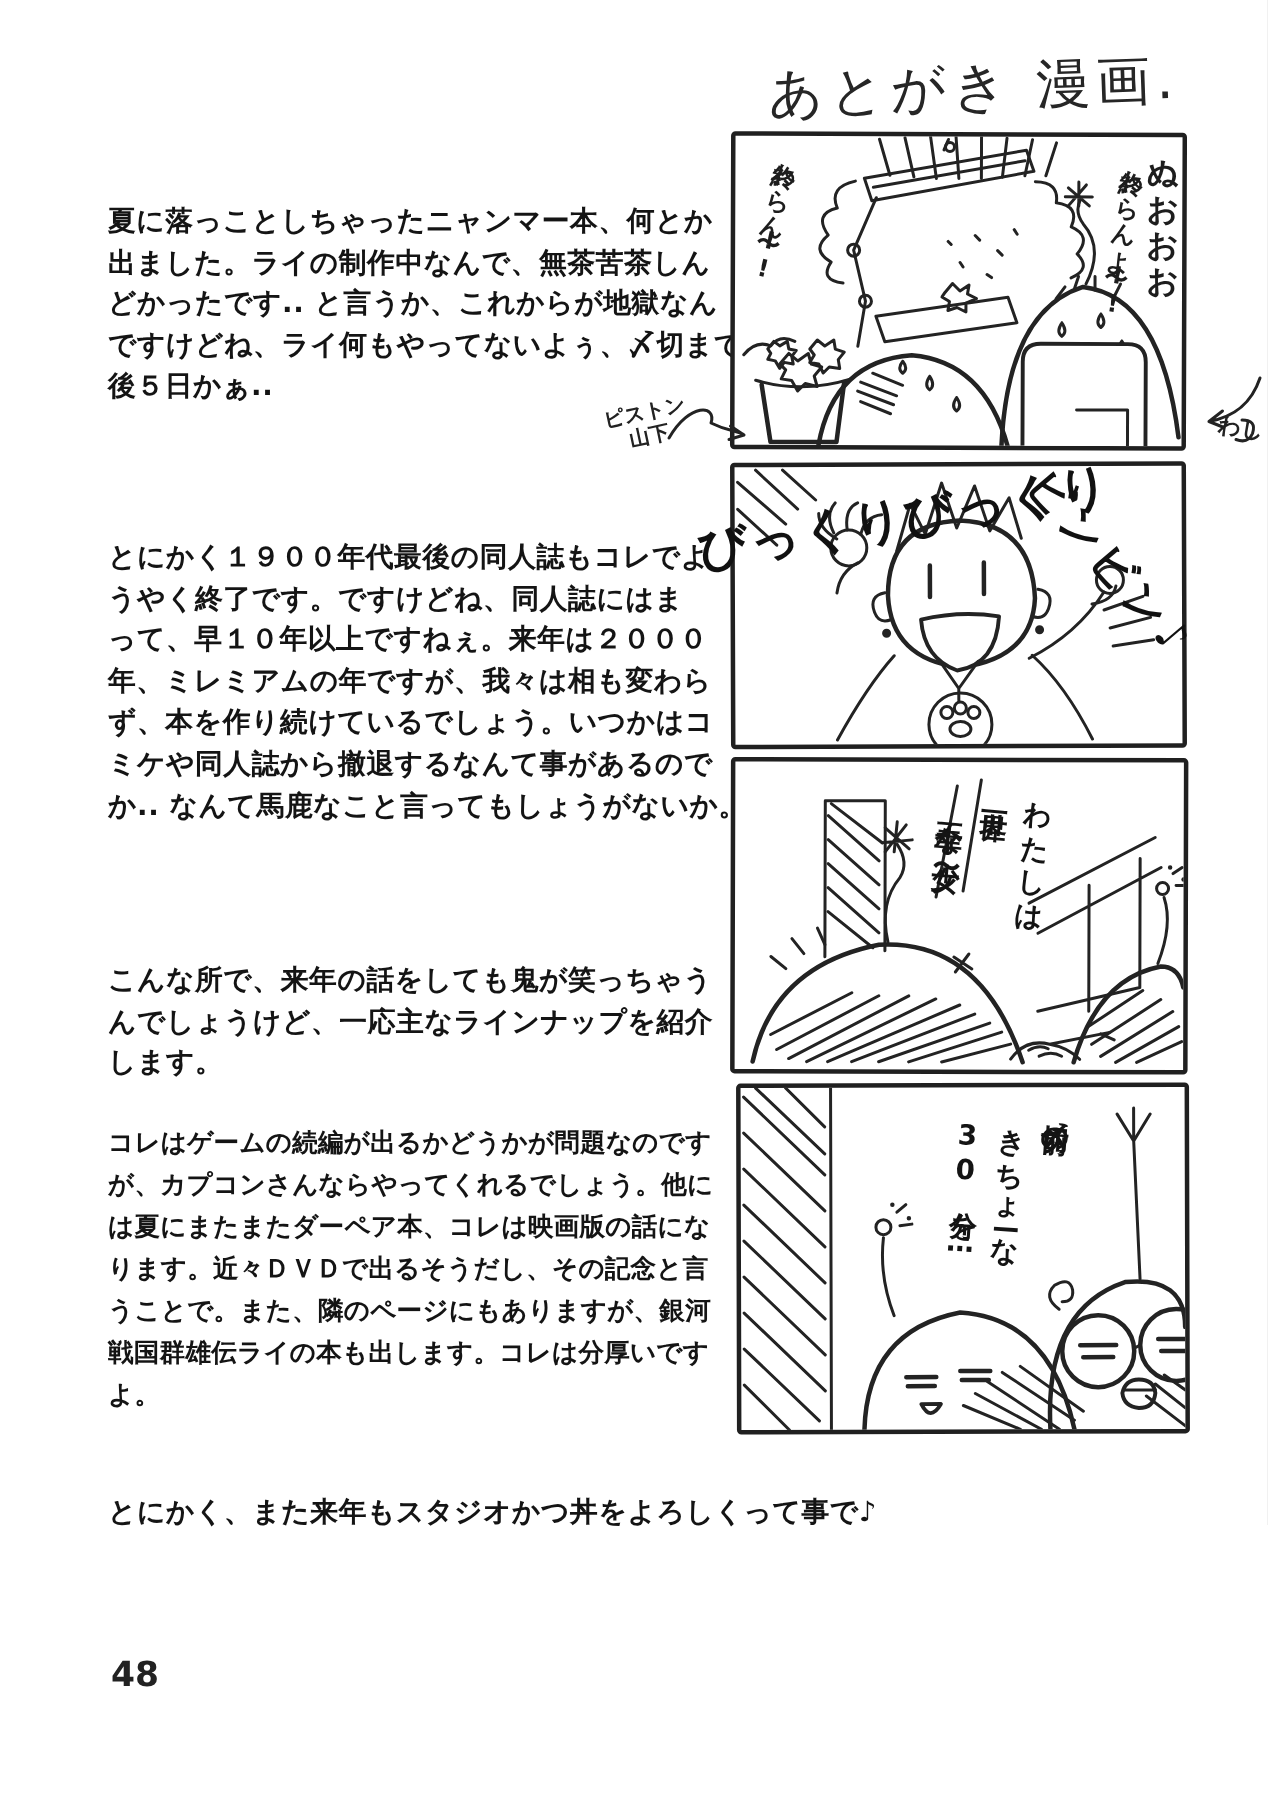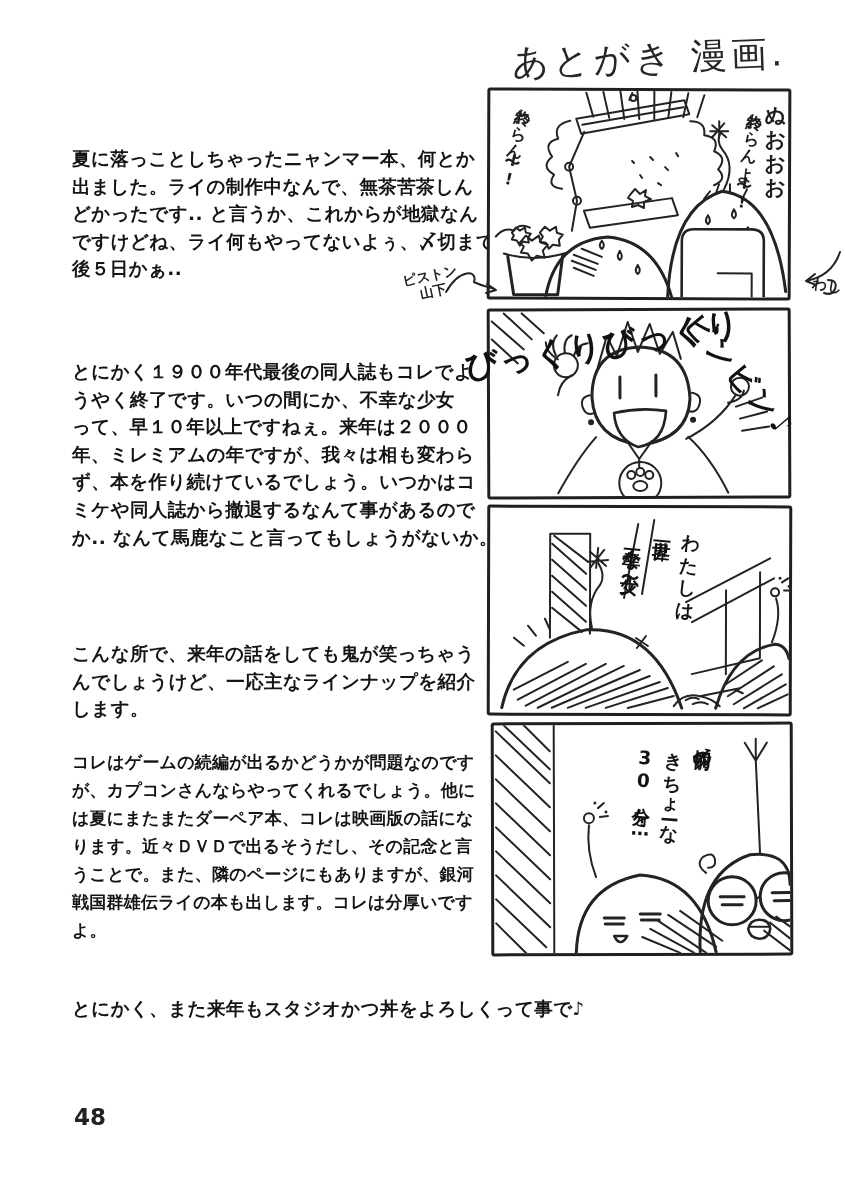--- a/index.html
+++ b/index.html
@@ -31,30 +31,30 @@
   .sfx{position:absolute;font-weight:900;white-space:pre;color:#111;}
   .hand-label{position:absolute;font-weight:600;color:#222;white-space:pre;}
   .hand-label div{line-height:1.15;}
   .arrow-svg{position:absolute;overflow:visible;}
 </style>
 </head>
 <body>
 
 <div class="page">
 
-  <div class="para para-1" style="top:134px;margin-top:11px;">
+  <div class="para para-1" style="top:134px;">
       <div class="tline">夏に落っことしちゃったニャンマー本、何とか</div>
       <div class="tline">出ました。ライの制作中なんで、無茶苦茶しん</div>
       <div class="tline">どかったです.. と言うか、これからが地獄なん</div>
       <div class="tline">ですけどね、ライ何もやってないよぅ、〆切まで</div>
       <div class="tline">後５日かぁ..</div>
     </div>
   <div class="para para-2" style="top:358px;">
       <div class="tline">とにかく１９００年代最後の同人誌もコレでよ</div>
-      <div class="tline">うやく終了です。いつの間にか、不幸な少女</div>
+      <div class="tline">うやく終了です。ですけどね、同人誌にはま</div>
       <div class="tline">って、早１０年以上ですねぇ。来年は２０００</div>
       <div class="tline">年、ミレミアムの年ですが、我々は相も変わら</div>
       <div class="tline">ず、本を作り続けているでしょう。いつかはコ</div>
       <div class="tline">ミケや同人誌から撤退するなんて事があるので</div>
       <div class="tline">か.. なんて馬鹿なこと言ってもしょうがないか。</div>
     </div>
   <div class="para para-3" style="top:640px;">
       <div class="tline">こんな所で、来年の話をしても鬼が笑っちゃう</div>
       <div class="tline">んでしょうけど、一応主なラインナップを紹介</div>
       <div class="tline">します。</div>

